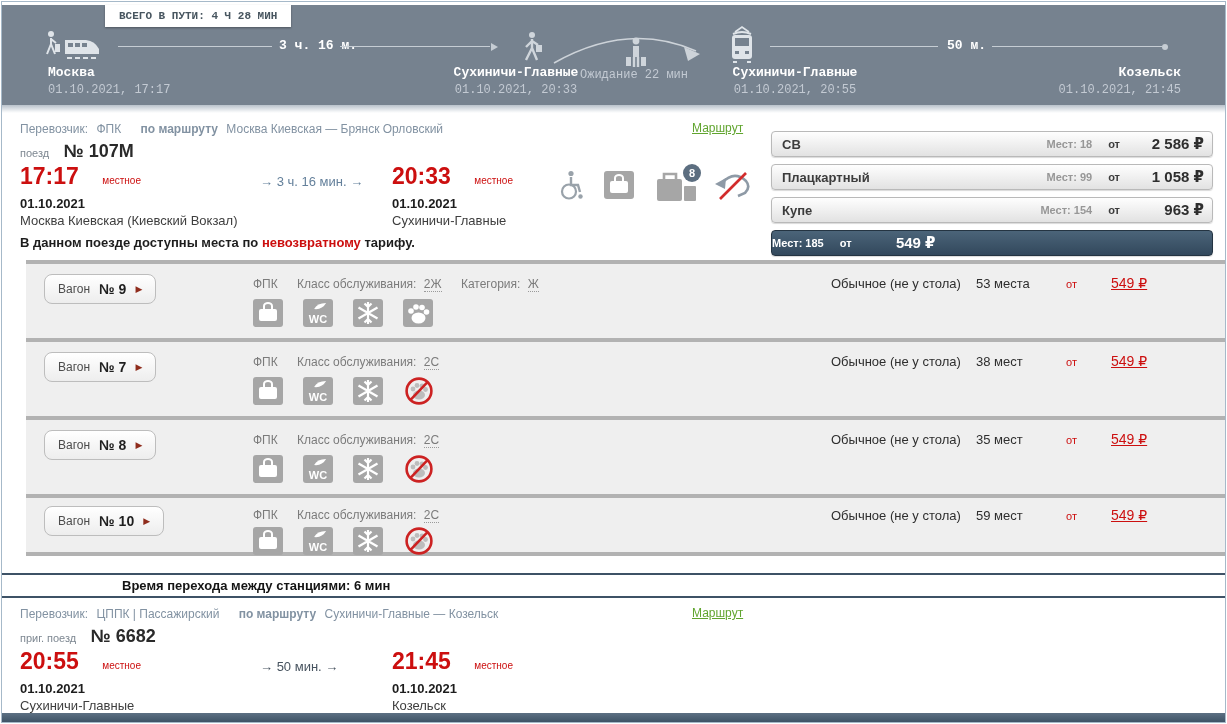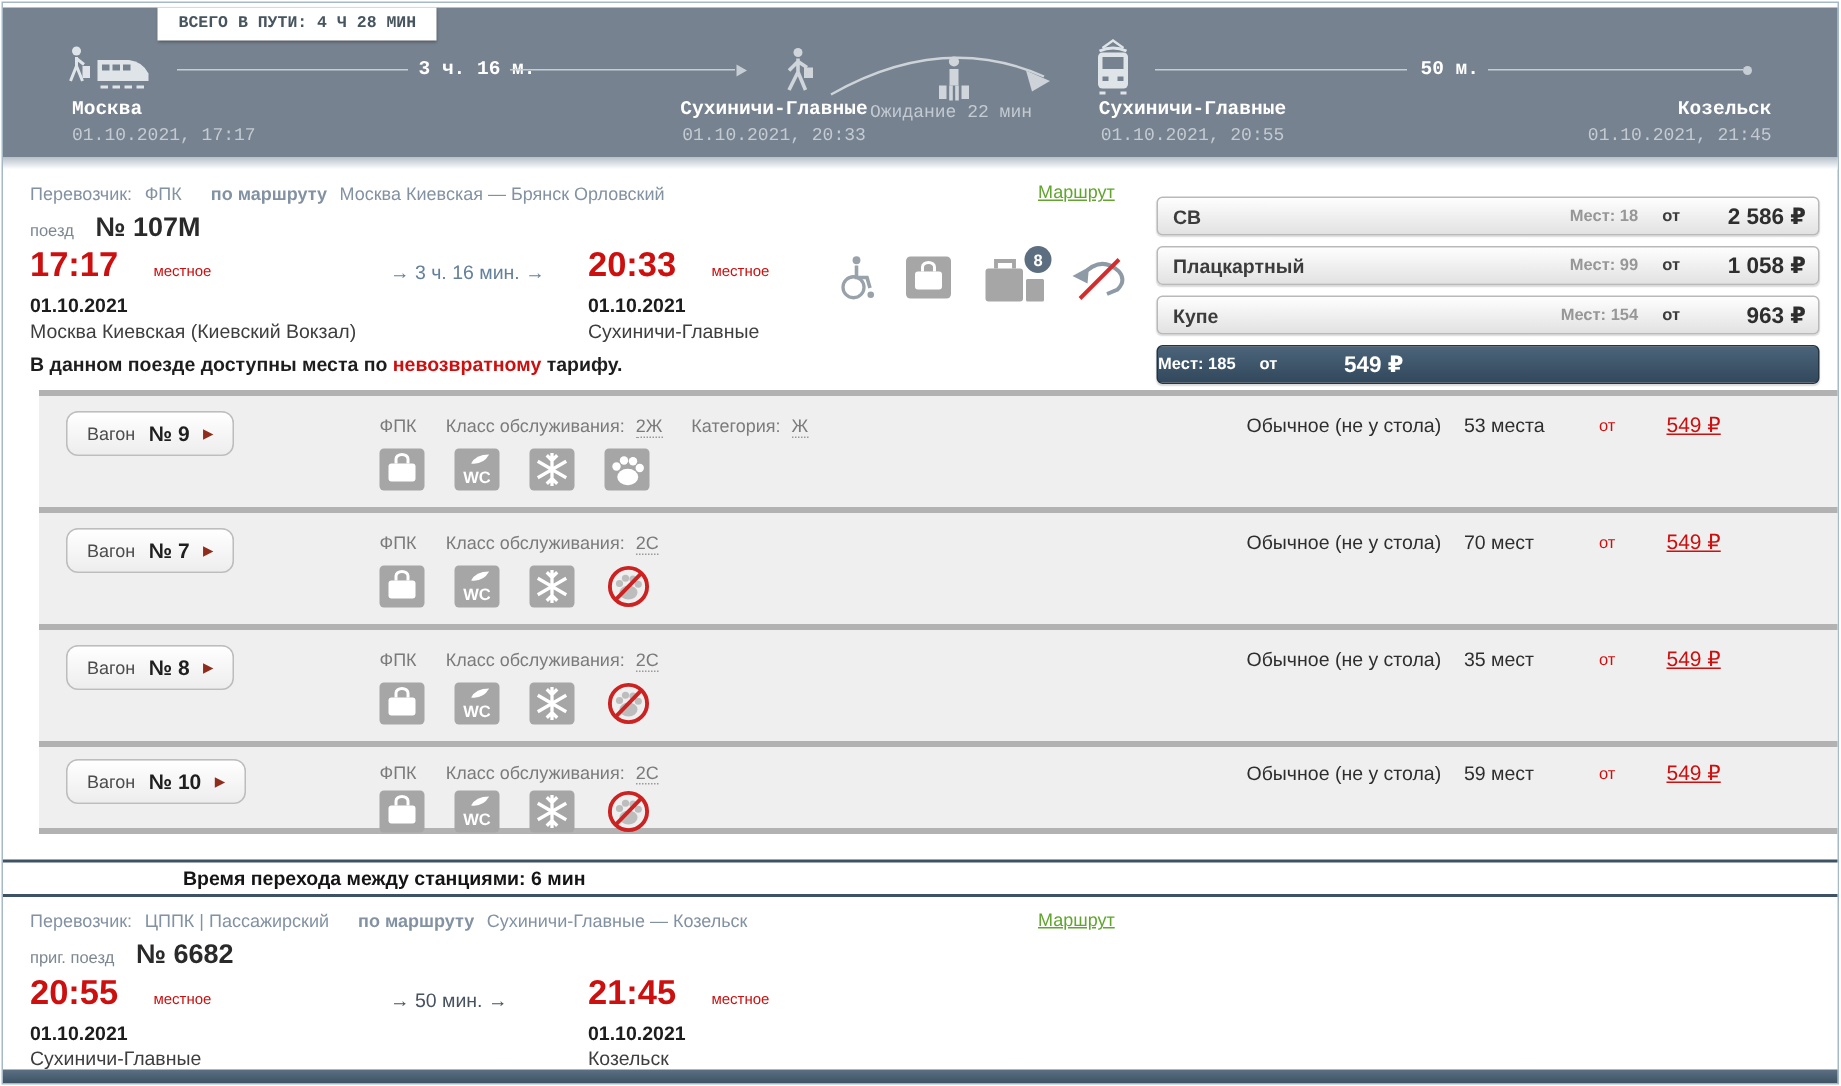--- a/index.html
+++ b/index.html
@@ -408,21 +408,21 @@
                 <circle cx="19" cy="10" r="2.4"></circle>
                 <circle cx="22.5" cy="13.5" r="2.4"></circle>
                 <ellipse cx="16" cy="19" rx="6" ry="4.6"></ellipse>
               </g>
               <circle cx="16" cy="15" r="12.4" stroke="#cc2222" stroke-width="2.6" fill="none"></circle>
               <line x1="7.5" y1="23.8" x2="24.5" y2="6.2" stroke="#cc2222" stroke-width="2.6"></line>
             </svg>
         </div>
       </div>
       <div class="w-seat-type">Обычное (не у стола)</div>
-      <div class="w-seats">70 мест</div>
+      <div class="w-seats">38 мест</div>
       <div class="w-from">от</div>
       <a class="w-price">549 ₽</a>
     </div>
 
     <div class="wagon-row">
       <div class="wagon-btn">
         <span class="w-lbl">Вагон</span>
         <span class="w-num">№ 8</span>
         <span class="w-ar">▶</span>
       </div>

